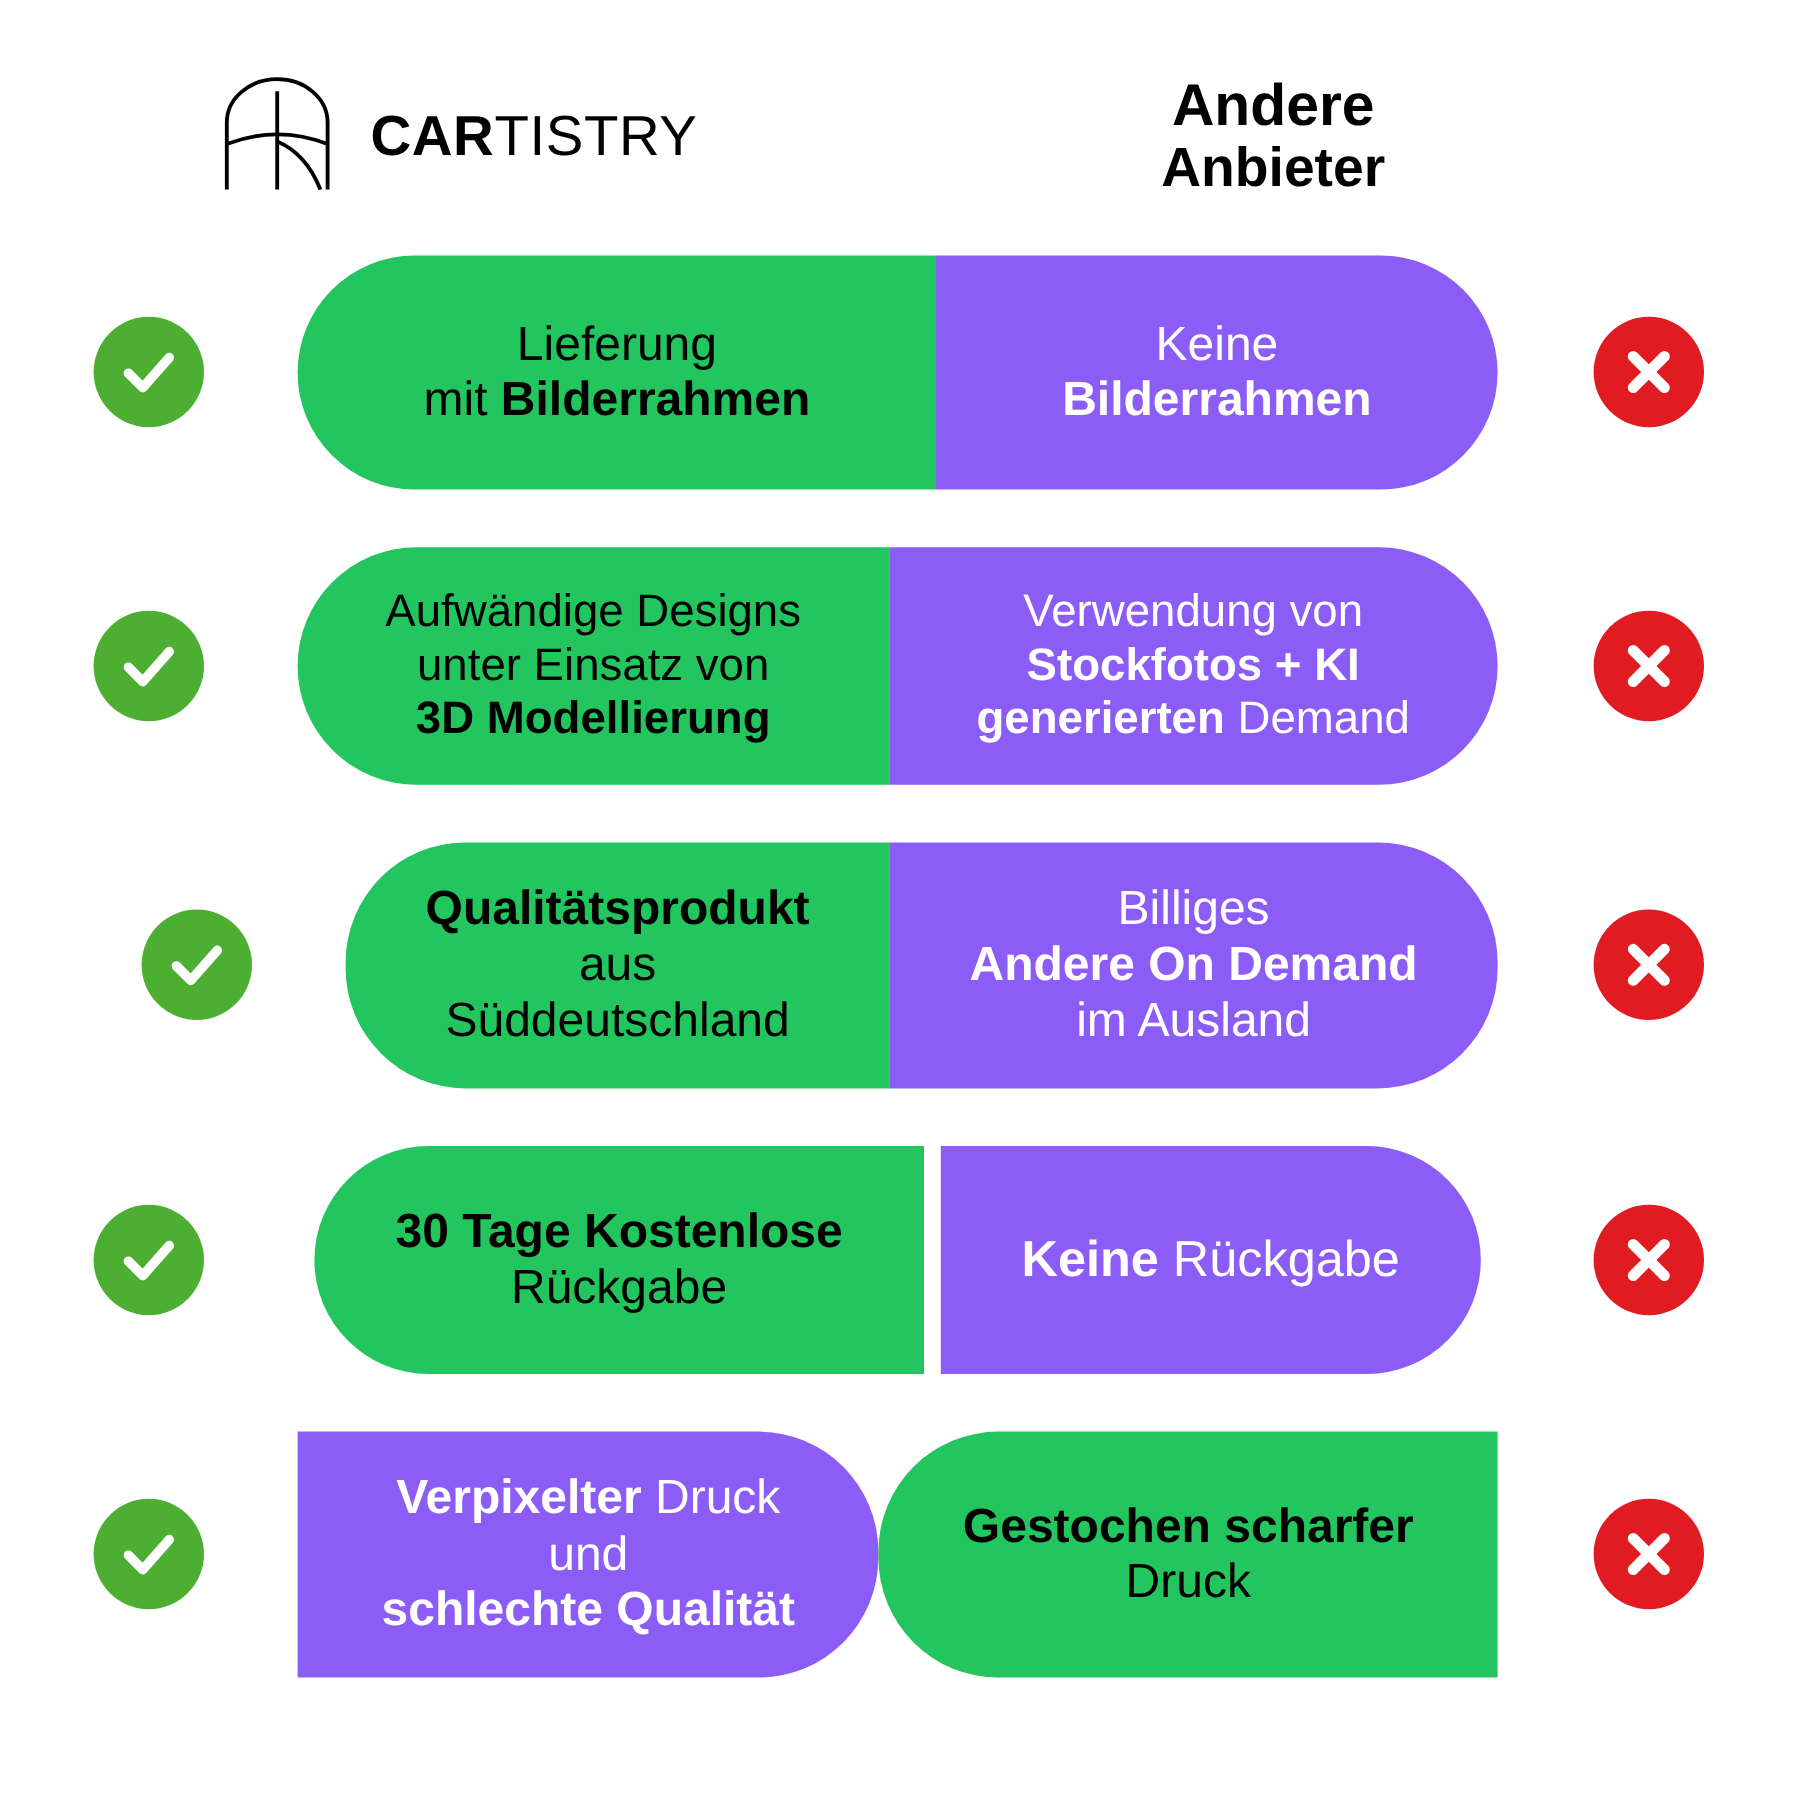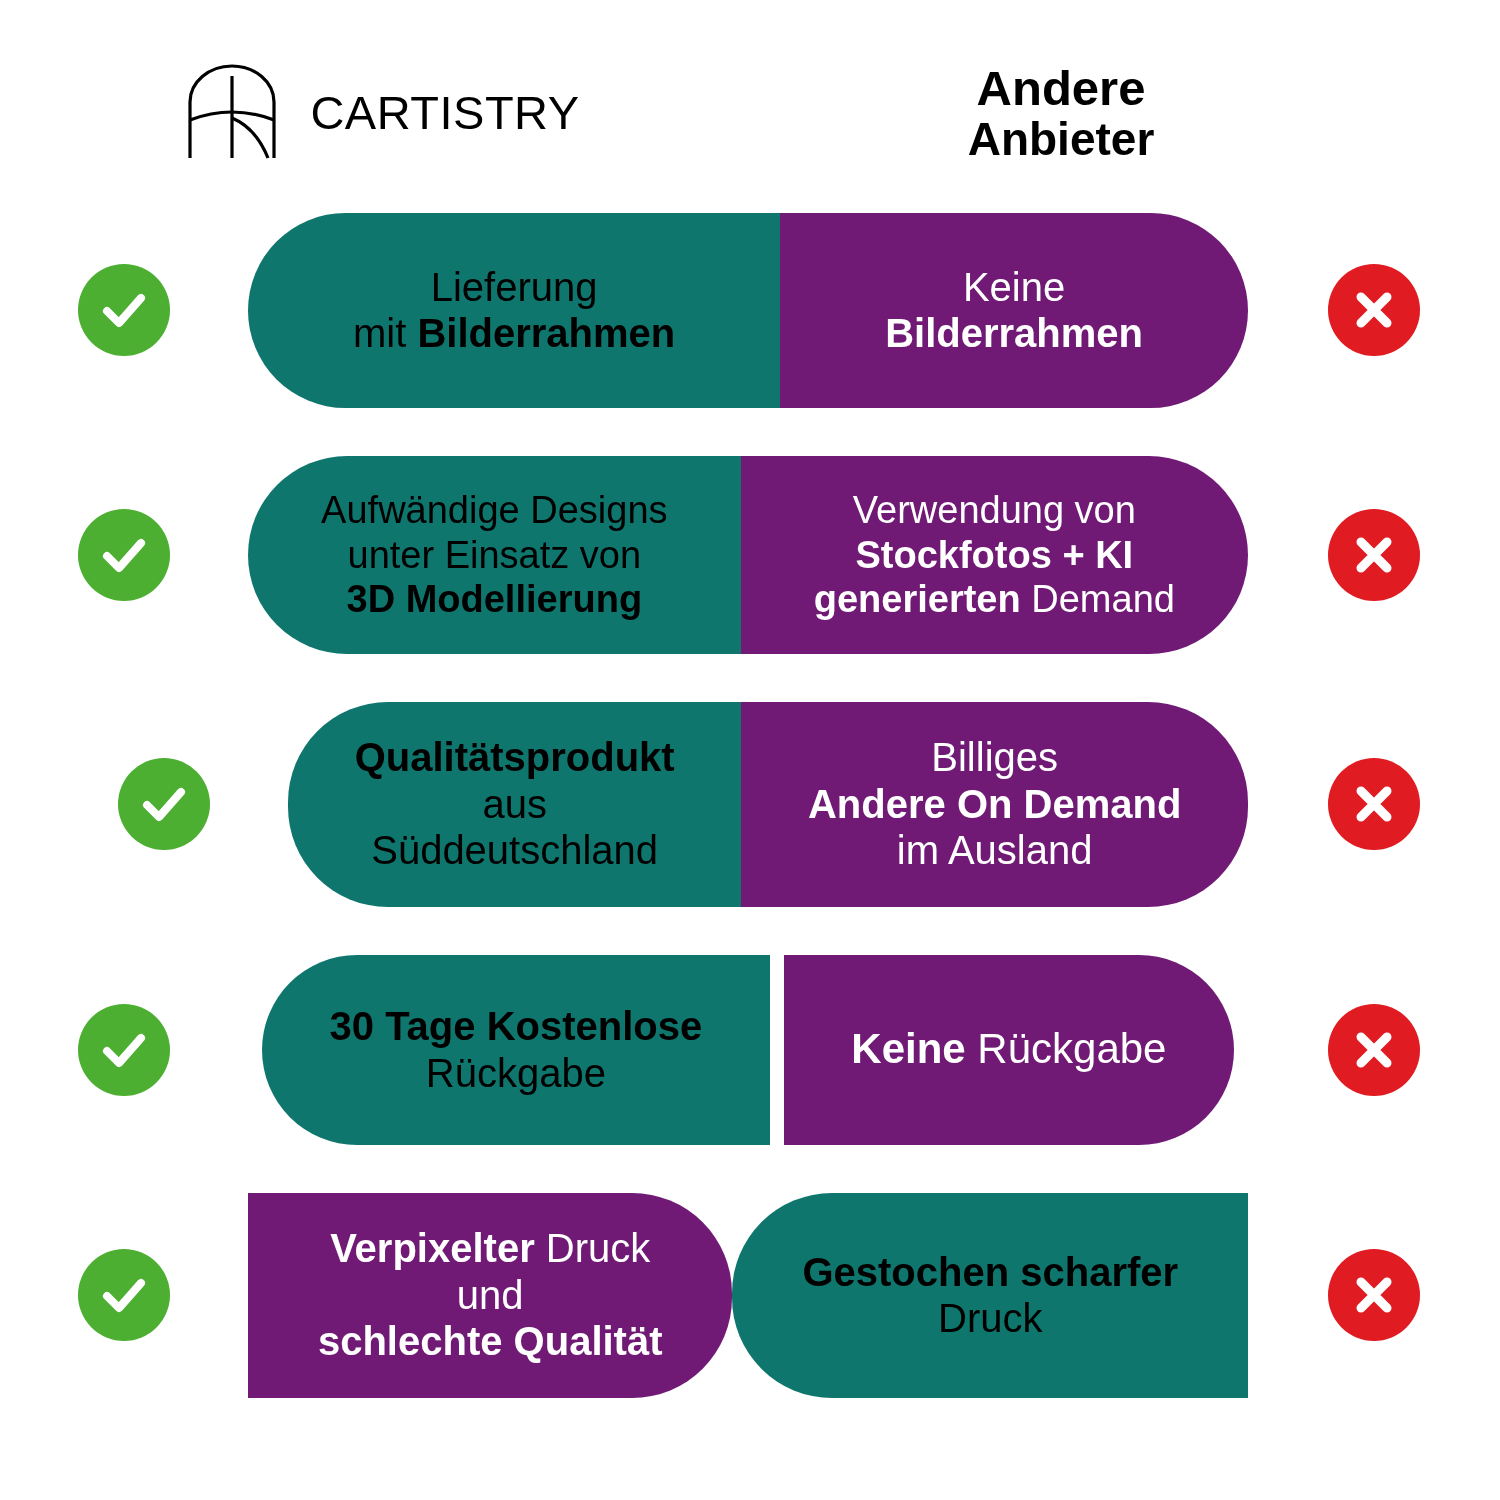--- a/index.html
+++ b/index.html
@@ -44,21 +44,21 @@
     height: 100px;
     flex: none;
   }
   .brand-name {
     font-size: 47px;
     letter-spacing: 0.5px;
     line-height: 1;
     white-space: nowrap;
   }
   .brand-name .strong {
-    font-weight: 400;
+    font-weight: 700;
   }
   .brand-name .light {
     font-weight: 400;
   }
 
   .other-col {
     width: 748px;
     text-align: center;
     padding-right: 130px;
     box-sizing: border-box;
@@ -114,27 +114,27 @@
     flex: 1 1 auto;
     height: 100%;
     display: flex;
     align-items: center;
     justify-content: center;
     box-sizing: border-box;
     padding: 0 18px;
     text-align: center;
   }
   .pill-left {
-    background: #0f766e;
+    background: #22c55e;
     border-top-left-radius: 100px;
     border-bottom-left-radius: 100px;
     color: #000;
   }
   .pill-right {
-    background: #701a75;
+    background: #8b5cf6;
     border-top-right-radius: 100px;
     border-bottom-right-radius: 100px;
     color: #ffffff;
   }
   .pill p {
     margin: 0;
     font-size: 40px;
     line-height: 1.16;
     font-weight: 400;
   }

